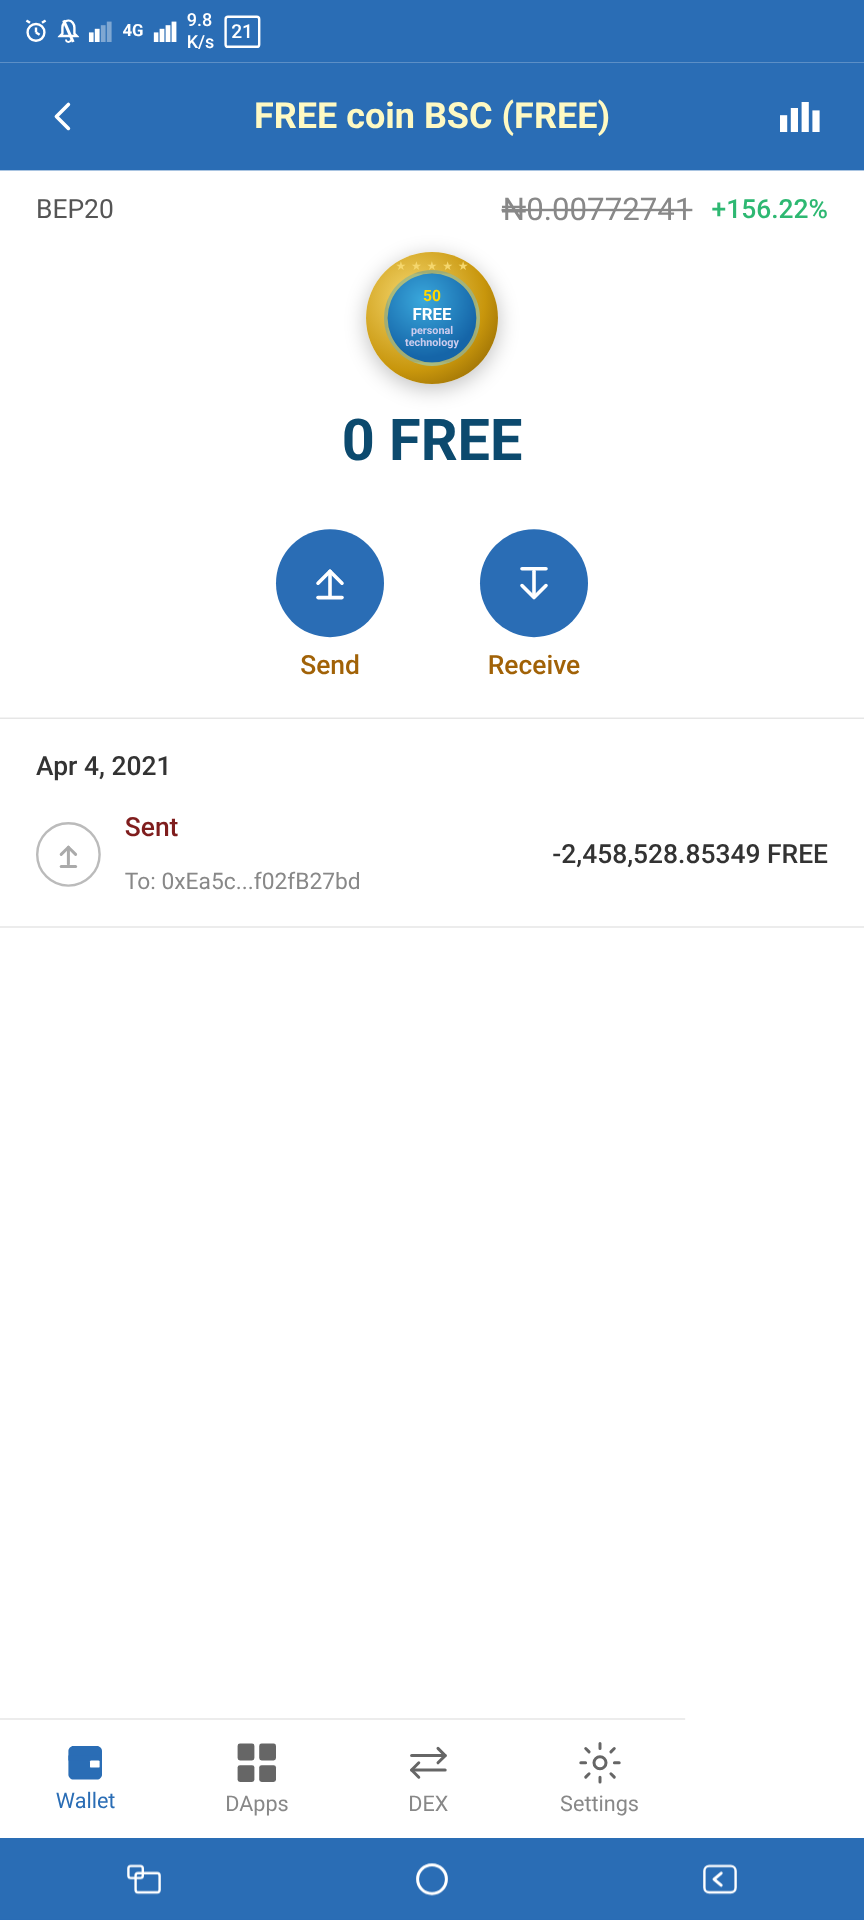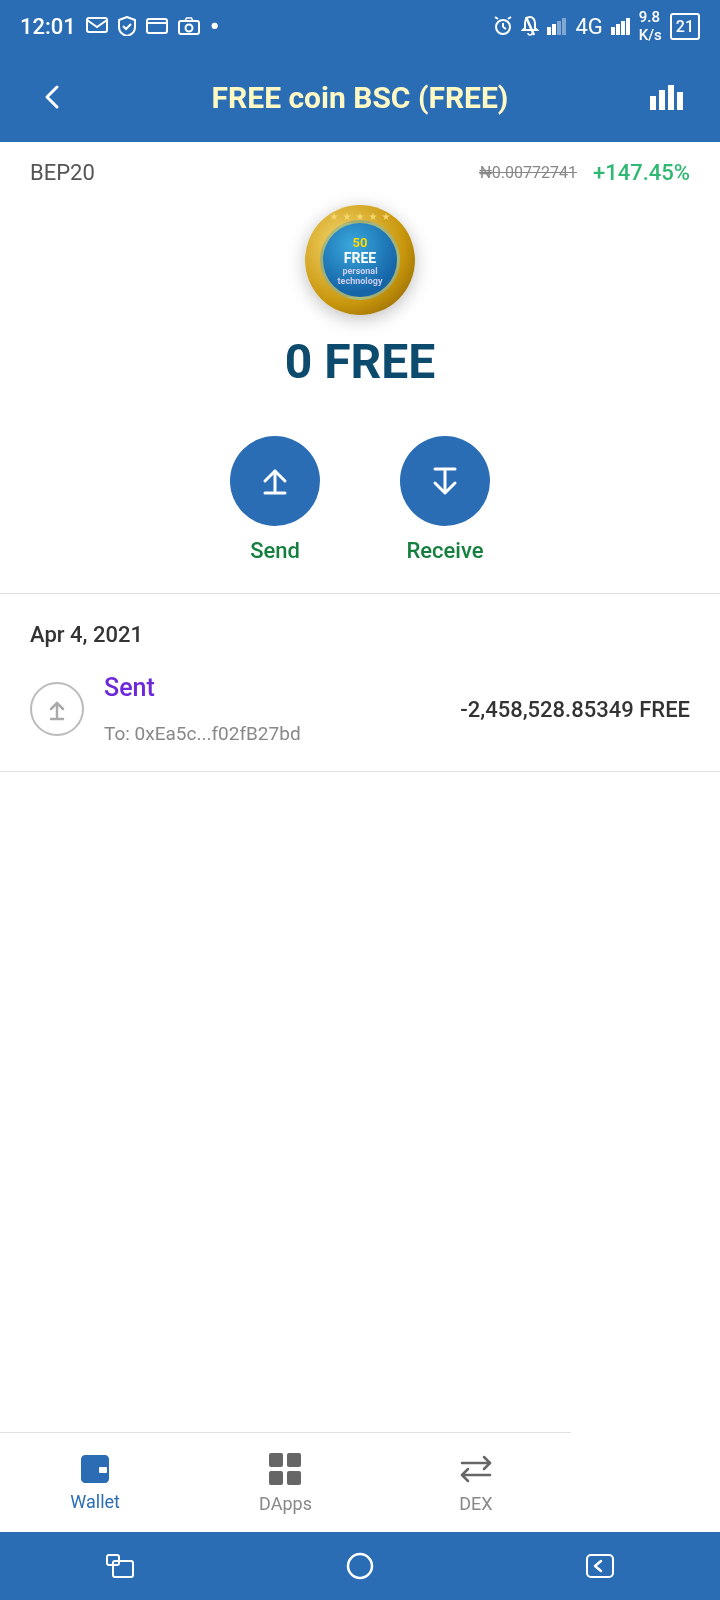--- a/index.html
+++ b/index.html
@@ -64,21 +64,21 @@
       justify-content: flex-end;
       padding: 18px 30px 0 30px;
       gap: 16px;
     }
     .bep20-label {
       font-size: 22px;
       color: #555;
       margin-right: auto;
     }
     .price-naira {
-      font-size: 16px;
+      font-size: 26px;
       color: #888;
       text-decoration: line-through;
     }
     .price-change {
       font-size: 22px;
       color: #2eb872;
       font-weight: 500;
     }
 
     
@@ -147,21 +147,21 @@
       width: 90px;
       height: 90px;
       border-radius: 50%;
       background: #2a6db5;
       display: flex;
       align-items: center;
       justify-content: center;
     }
     .action-label {
       font-size: 22px;
-      color: #15803d;
+      color: #a16207;
       font-weight: 500;
     }
 
     
     .divider {
       height: 1px;
       background: #e0e0e0;
       margin: 10px 0;
     }
 
@@ -185,22 +185,22 @@
       border: 2px solid #bbb;
       display: flex;
       align-items: center;
       justify-content: center;
       flex-shrink: 0;
     }
     .tx-details {
       flex: 1;
     }
     .tx-type {
-      font-size: 25px;
-      color: #6d28d9;
+      font-size: 22px;
+      color: #7f1d1d;
       font-weight: 500;
     }
     .tx-to {
       font-size: 19px;
       color: #888;
       margin-top: 20px;
     }
     .tx-amount {
       font-size: 22px;
       color: #333;
@@ -254,63 +254,41 @@
       cursor: pointer;
     }
 
     
     svg { display: block; }
   </style>
 </head>
 <body>
 
 <div class="status-bar">
-  <div class="status-left">
-    <span>12:01</span>
-
-    <svg width="22" height="18" viewBox="0 0 22 18">
-        <rect x="1" y="1" width="20" height="14" rx="2" fill="none" stroke="#fff" stroke-width="2"></rect>
-        <polyline points="1,3 11,10 21,3" fill="none" stroke="#fff" stroke-width="2"></polyline>
-      </svg>
-    <svg width="18" height="20" viewBox="0 0 18 20">
-        <path d="M9 1L1 4v7c0 5 4 8 8 9 4-1 8-4 8-9V4z" fill="none" stroke="#fff" stroke-width="2"></path>
-        <path d="M5 10l3 3 5-5" fill="none" stroke="#fff" stroke-width="2"></path>
-      </svg>
-    <svg width="22" height="16" viewBox="0 0 22 16">
-        <rect x="1" y="1" width="20" height="14" rx="2" fill="none" stroke="#fff" stroke-width="2"></rect>
-        <line x1="1" y1="5" x2="21" y2="5" stroke="#fff" stroke-width="2"></line>
-      </svg>
-    <svg width="22" height="18" viewBox="0 0 22 18">
-        <rect x="1" y="4" width="20" height="13" rx="2" fill="none" stroke="#fff" stroke-width="2"></rect>
-        <circle cx="11" cy="11" r="3.5" fill="none" stroke="#fff" stroke-width="2"></circle>
-        <path d="M7 4l1.5-3h5L15 4" fill="none" stroke="#fff" stroke-width="1.5"></path>
-      </svg>
-    <span style="font-size:28px;color:#fff;">•</span>
-  </div>
   <div class="status-right">
 
     <svg width="20" height="20" viewBox="0 0 20 20">
         <circle cx="10" cy="11" r="7" fill="none" stroke="#fff" stroke-width="2"></circle>
         <line x1="10" y1="7" x2="10" y2="11" stroke="#fff" stroke-width="2"></line>
         <line x1="10" y1="11" x2="13" y2="13" stroke="#fff" stroke-width="2"></line>
         <line x1="5" y1="3" x2="2" y2="1" stroke="#fff" stroke-width="2"></line>
         <line x1="15" y1="3" x2="18" y2="1" stroke="#fff" stroke-width="2"></line>
       </svg>
     <svg width="18" height="20" viewBox="0 0 18 20">
         <path d="M9 1C6 1 4 4 4 7v5l-2 2h14l-2-2V7c0-3-2-6-5-6z" fill="none" stroke="#fff" stroke-width="2"></path>
         <line x1="5" y1="1" x2="13" y2="19" stroke="#fff" stroke-width="2.5"></line>
         <path d="M7 17c0 1.1.9 2 2 2s2-.9 2-2" fill="none" stroke="#fff" stroke-width="1.5"></path>
       </svg>
     <svg width="20" height="18" viewBox="0 0 20 18">
         <rect x="0" y="10" width="4" height="8" fill="#fff"></rect>
         <rect x="5" y="7" width="4" height="11" fill="#fff"></rect>
         <rect x="10" y="4" width="4" height="14" fill="#fff" opacity="0.4"></rect>
         <rect x="15" y="1" width="4" height="17" fill="#fff" opacity="0.4"></rect>
       </svg>
-    <span style="font-size:22px;font-weight:normal;">4G</span>
+    <span style="font-size:14px;font-weight:bold;">4G</span>
     <svg width="20" height="18" viewBox="0 0 20 18">
         <rect x="0" y="10" width="4" height="8" fill="#fff"></rect>
         <rect x="5" y="7" width="4" height="11" fill="#fff"></rect>
         <rect x="10" y="4" width="4" height="14" fill="#fff"></rect>
         <rect x="15" y="1" width="4" height="17" fill="#fff"></rect>
       </svg>
     <span style="font-size:15px;">9.8<br style="line-height:0">K/s</span>
     <div class="battery-box">
       <span>21</span>
     </div>
@@ -330,21 +308,21 @@
       <rect x="11" y="8" width="6" height="20" fill="#fff"></rect>
       <rect x="20" y="3" width="6" height="25" fill="#fff"></rect>
       <rect x="29" y="10" width="6" height="18" fill="#fff"></rect>
     </svg>
   </div>
 </div>
 
 <div class="price-row">
   <span class="bep20-label">BEP20</span>
   <span class="price-naira">₦0.00772741</span>
-  <span class="price-change">+147.45%</span>
+  <span class="price-change">+156.22%</span>
 </div>
 
 <div class="coin-section">
   <div class="coin-logo">
     <div class="coin-stars">
       <span>★</span>
         <span>★</span>
         <span>★</span>
         <span>★</span>
         <span>★</span>
@@ -422,20 +400,27 @@
   </div>
   <div class="nav-item">
     <svg width="36" height="36" viewBox="0 0 36 36">
       <line x1="4" y1="12" x2="32" y2="12" stroke="#666" stroke-width="2.5" stroke-linecap="round"></line>
       <polyline points="26,6 32,12 26,18" fill="none" stroke="#666" stroke-width="2.5" stroke-linecap="round" stroke-linejoin="round"></polyline>
       <line x1="32" y1="24" x2="4" y2="24" stroke="#666" stroke-width="2.5" stroke-linecap="round"></line>
       <polyline points="10,18 4,24 10,30" fill="none" stroke="#666" stroke-width="2.5" stroke-linecap="round" stroke-linejoin="round"></polyline>
     </svg>
     <span class="nav-label">DEX</span>
   </div>
+  <div class="nav-item">
+    <svg width="36" height="36" viewBox="0 0 36 36">
+      <circle cx="18" cy="18" r="5" fill="none" stroke="#666" stroke-width="2.5"></circle>
+      <path d="M18 2v4M18 30v4M2 18h4M30 18h4M6.1 6.1l2.8 2.8M27.1 27.1l2.8 2.8M6.1 29.9l2.8-2.8M27.1 8.9l2.8-2.8" fill="none" stroke="#666" stroke-width="2.5" stroke-linecap="round"></path>
+    </svg>
+    <span class="nav-label">Settings</span>
+  </div>
 </div>
 
 <div class="sys-nav">
   <div class="sys-btn">
     <svg width="30" height="26" viewBox="0 0 30 26">
         <rect x="2" y="2" width="12" height="10" rx="2" fill="none" stroke="#fff" stroke-width="2"></rect>
         <rect x="8" y="8" width="20" height="16" rx="2" fill="none" stroke="#fff" stroke-width="2"></rect>
       </svg>
   </div>
   <div class="sys-btn">

